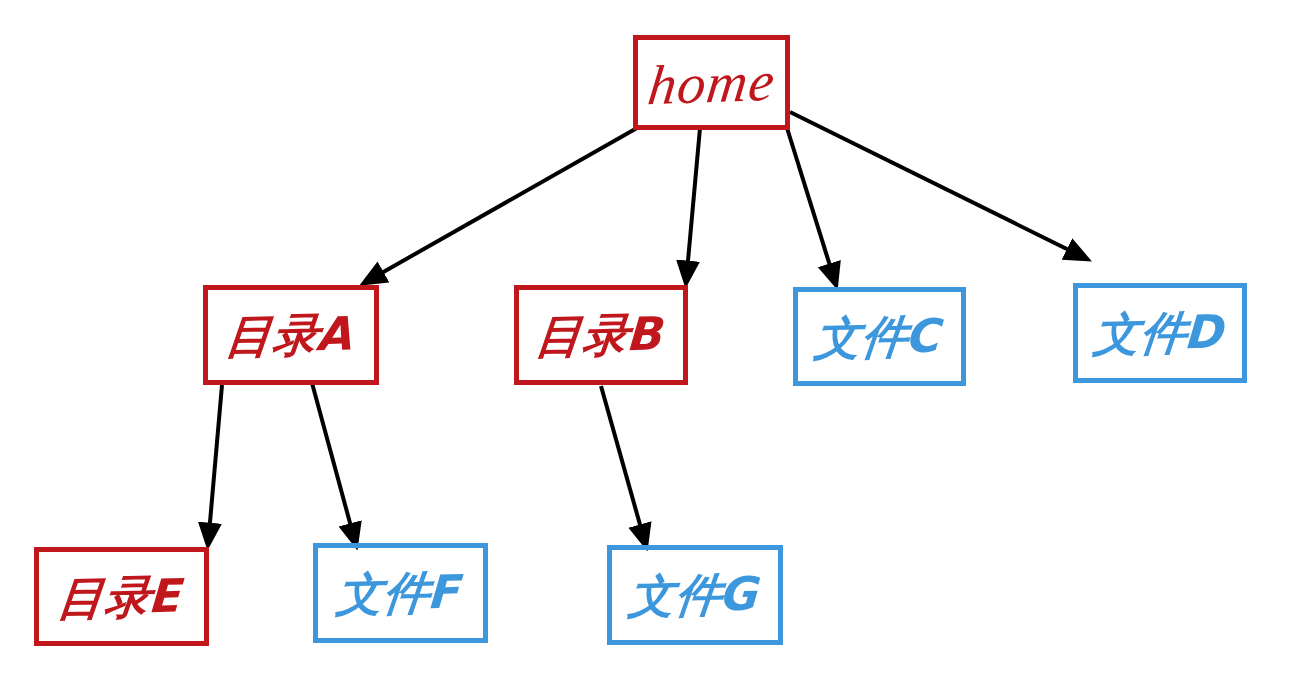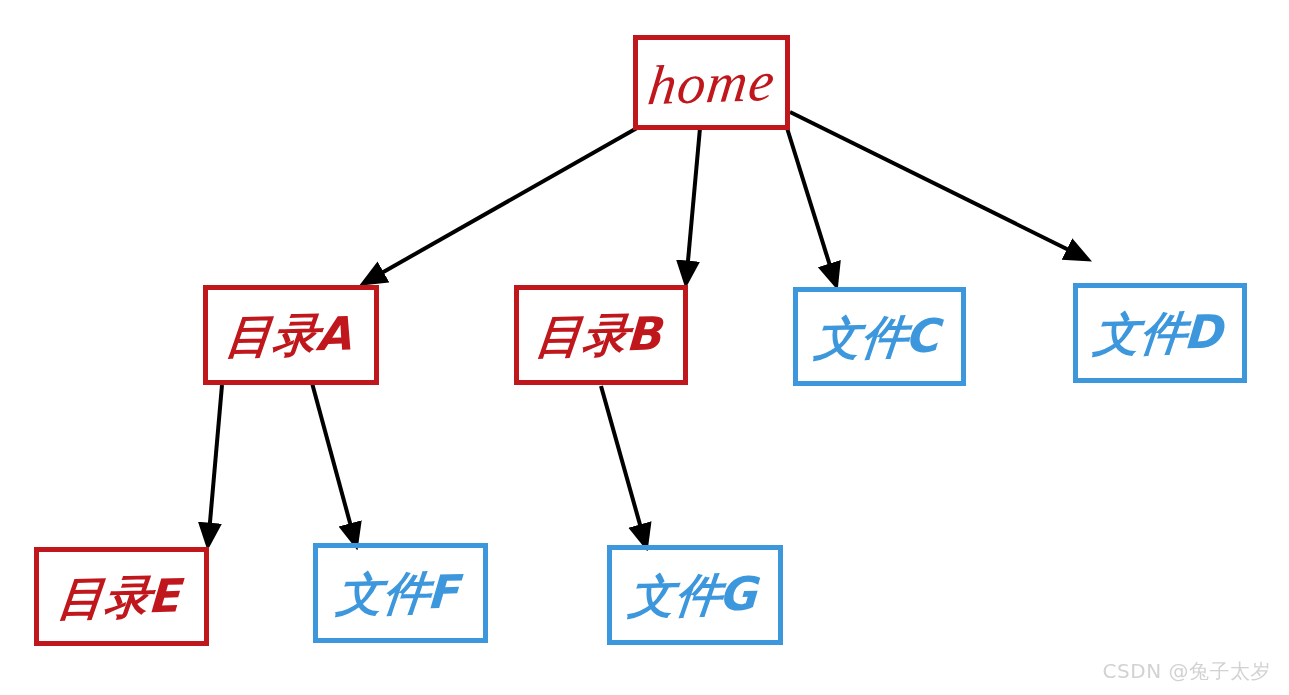--- a/index.html
+++ b/index.html
@@ -125,15 +125,14 @@
   </div>
 
   <div class="node cjk file" style="left: 313px; top: 543px; width: 175px; height: 100px;">
     <span class="label">文件F</span>
   </div>
 
   <div class="node cjk file" style="left: 607px; top: 545px; width: 176px; height: 100px;">
     <span class="label">文件G</span>
   </div>
 
-  <div id="watermark">CSDN @兔子太岁</div>
 
 </div>
 
 </body></html>

